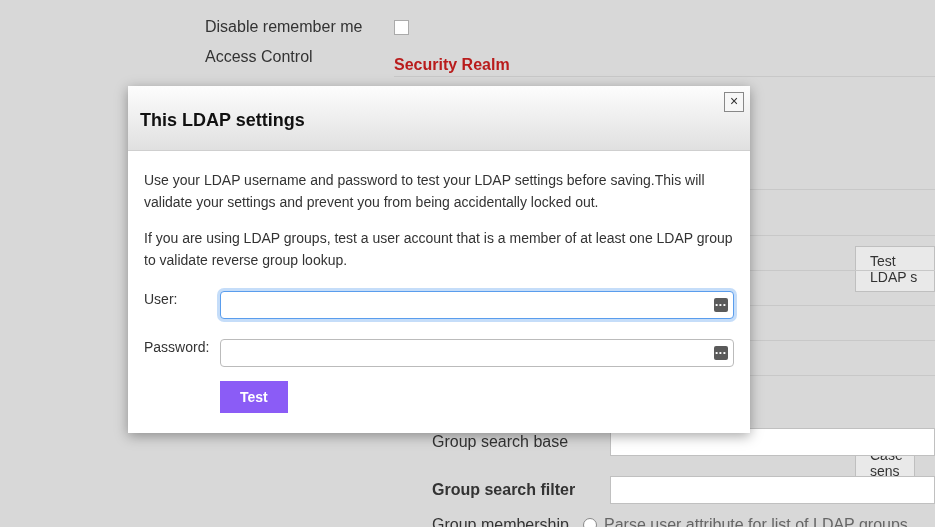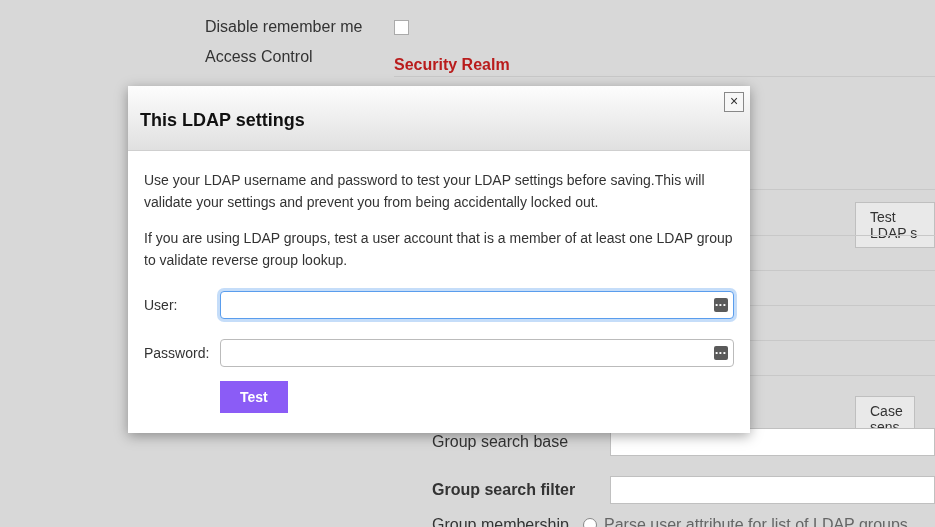--- a/index.html
+++ b/index.html
@@ -41,20 +41,21 @@
   }
   .bg-button {
     position: absolute;
     border: 1px solid #bfbfbf;
     background: #e9e9e9;
     color: #333;
     font-size: 14px;
     padding: 6px 14px;
     box-sizing: border-box;
     text-align: left;
+    margin-top: 44px;
   }
   .bg-input {
     position: absolute;
     border: 1px solid #c0c0c0;
     background: #fff;
     height: 28px;
     box-sizing: border-box;
   }
   .bg-hline {
     position: absolute;
@@ -105,21 +106,20 @@
     box-sizing: border-box;
   }
   .modal-body p {
     margin: 0 0 14px 0;
     font-size: 14px;
     line-height: 22px;
     color: #333;
   }
   .form-row {
     display: flex;
-    align-items: center;
     margin-top: 20px;
   }
   .form-row-label {
     width: 76px;
     font-size: 14px;
     color: #333;
   }
   .text-input-wrap {
     position: relative;
     flex: 1;

